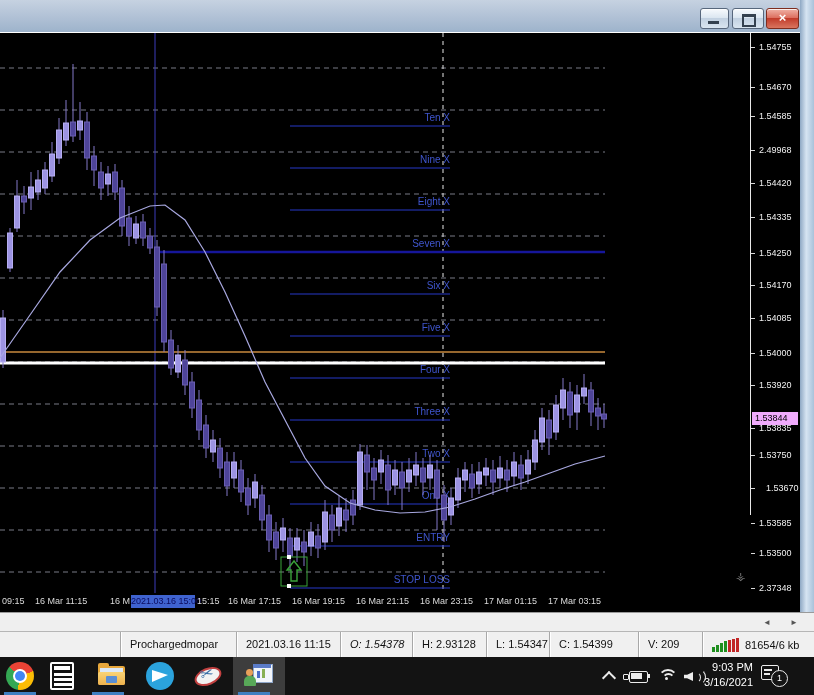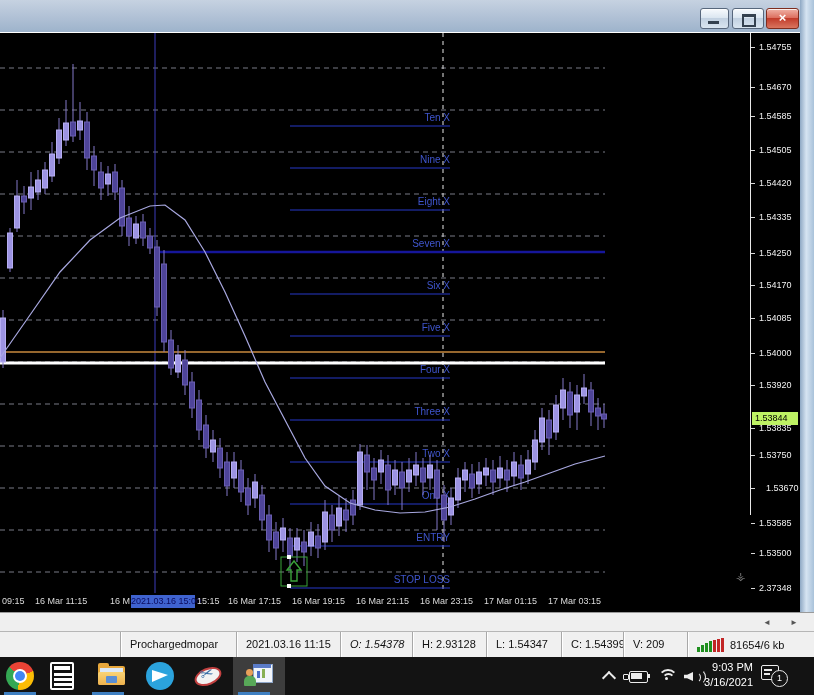--- a/index.html
+++ b/index.html
@@ -16,21 +16,21 @@
   .winbtn .box{position:absolute;left:9px;top:5px;width:10px;height:8px;border:2px solid #34414f;border-top-width:3px;}
   .winbtn.close{background:linear-gradient(#f0b2a6,#dd7161 45%,#c23c2b 50%,#d9755f);
     border-color:#7e2d1f;color:#fff;font-size:13px;font-weight:bold;text-align:center;line-height:17px;}
   
   .plot{position:absolute;left:0;top:33px;width:750px;height:561px;background:#000;}
   .topline{position:absolute;left:0;top:32px;width:800px;height:1px;background:#fff;}
   .price-axis{position:absolute;left:750px;top:33px;width:50px;height:482px;background:#000;
     border-left:1px solid #e8e8e8;box-sizing:border-box;}
   .price-label{position:absolute;left:8px;font-size:9px;color:#f0f0f0;white-space:nowrap;}
   .price-tick{position:absolute;left:0;width:4px;height:1px;background:#d8d8d8;}
-  .price-tag{position:absolute;left:1px;width:46px;height:13px;background:#bef264;color:#000;
+  .price-tag{position:absolute;left:1px;width:46px;height:13px;background:#f0abfc;color:#000;
     font-size:9px;line-height:13px;padding-left:3px;box-sizing:border-box;}
   .time-axis{position:absolute;left:0;top:594px;width:800px;height:18px;background:#000;}
   .time-label{position:absolute;top:2px;font-size:9px;color:#dadada;white-space:nowrap;}
   .time-highlight{position:absolute;top:1px;height:13px;background:#3f63cf;color:#0b0b5e;
     font-size:9px;line-height:13px;text-align:center;white-space:nowrap;}
   .right-strip{position:absolute;left:800px;top:0;width:14px;height:612px;
     background:linear-gradient(90deg,#8ea8c4,#d6e4f2 45%,#a9c2da);}
   
   .scroll-strip{position:absolute;left:0;top:612px;width:814px;height:19px;background:#efefef;
     border-top:1px solid #9a9a9a;box-sizing:border-box;}
@@ -355,21 +355,21 @@
 <div class="anchor-glyph">⚶</div>
 
 <div class="price-axis" id="price-axis">
     <div class="price-tick" style="top: 14px;"></div>
     <div class="price-label" style="top: 9px;">1.54755</div>
     <div class="price-tick" style="top: 54px;"></div>
     <div class="price-label" style="top: 49px;">1.54670</div>
     <div class="price-tick" style="top: 83px;"></div>
     <div class="price-label" style="top: 78px;">1.54585</div>
     <div class="price-tick" style="top: 117px;"></div>
-    <div class="price-label" style="top: 112px;">1.54505</div>
+    <div class="price-label" style="top: 112px;">2.49968</div>
     <div class="price-tick" style="top: 150px;"></div>
     <div class="price-label" style="top: 145px;">1.54420</div>
     <div class="price-tick" style="top: 184px;"></div>
     <div class="price-label" style="top: 179px;">1.54335</div>
     <div class="price-tick" style="top: 220px;"></div>
     <div class="price-label" style="top: 215px;">1.54250</div>
     <div class="price-tick" style="top: 252px;"></div>
     <div class="price-label" style="top: 247px;">1.54170</div>
     <div class="price-tick" style="top: 285px;"></div>
     <div class="price-label" style="top: 280px;">1.54085</div>
@@ -412,21 +412,21 @@
   <div class="scroll-arrow" style="left:787px;">►</div>
 </div>
 
 <div class="status-bar">
   <div class="seg" style="width:120px;"></div>
   <div class="seg" style="width:116px;">Prochargedmopar</div>
   <div class="seg" style="width:104px;">2021.03.16 11:15</div>
   <div class="seg" style="width:72px;font-style:italic;">O: 1.54378</div>
   <div class="seg" style="width:74px;">H: 2.93128</div>
   <div class="seg" style="width:63px;">L: 1.54347</div>
-  <div class="seg" style="width:62px;margin-left:12px;">C: 1.54399</div>
+  <div class="seg" style="width:89px;">C: 1.54399</div>
   <div class="seg" style="width:64px;">V: 209</div>
   <div class="seg traffic">
     <span class="bars">
       <span style="height:5px;background:#1f8f1f"></span>
         <span style="height:7px;background:#1f8f1f"></span>
       <span style="height:9px;background:#1f8f1f"></span>
         <span style="height:11px;background:#1f8f1f"></span>
       <span style="height:12px;background:#c22626"></span>
         <span style="height:13px;background:#c22626"></span>
       <span style="height:14px;background:#c22626"></span>

